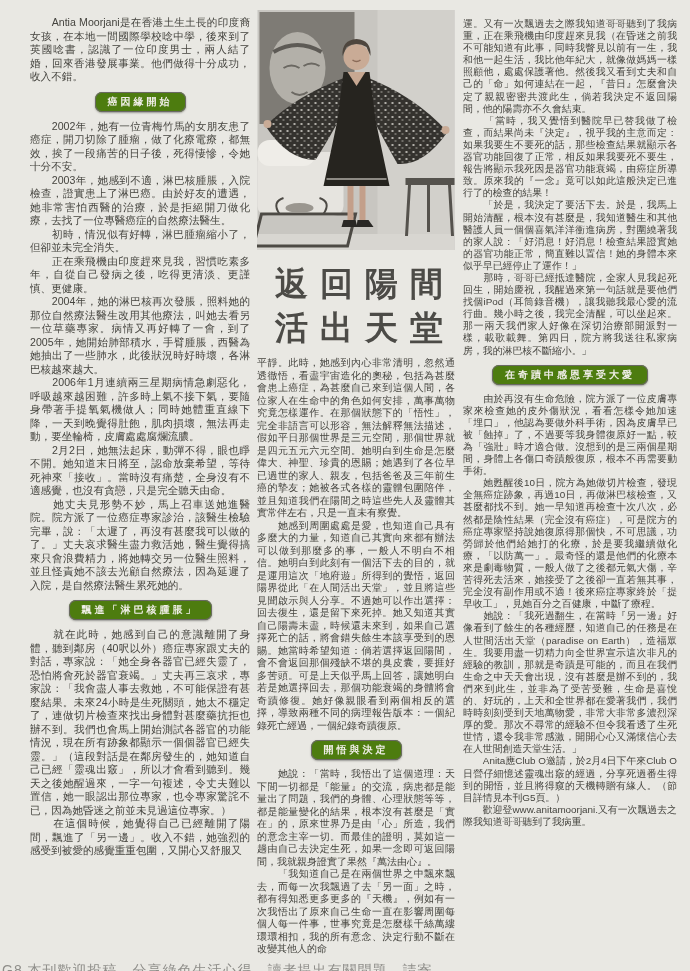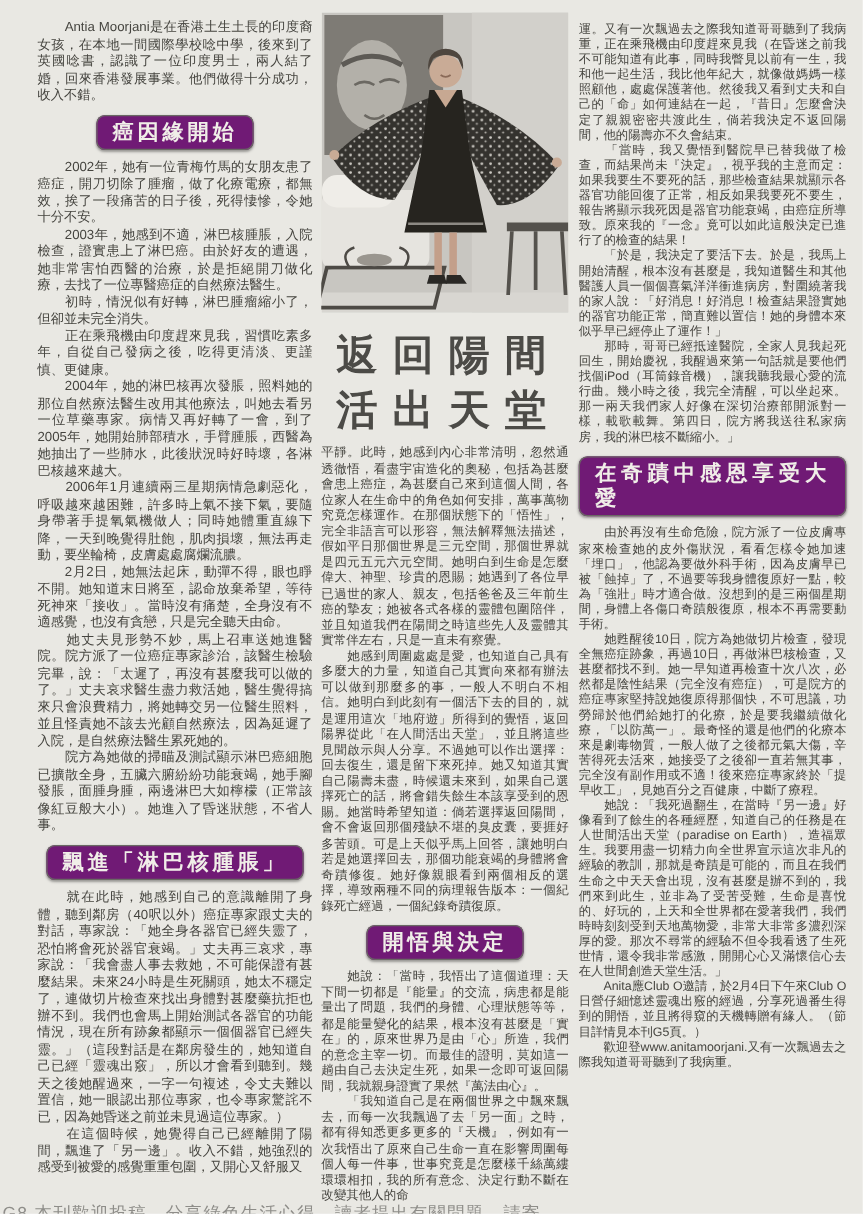--- a/index.html
+++ b/index.html
@@ -8,28 +8,28 @@
     background:#e9e8e3;
     font-family:"Liberation Sans","DejaVu Sans",sans-serif;
   }
   .col{position:absolute;color:#45443f;text-align:justify;}
   .col-left{left:30px;top:16px;width:220px;font-size:10.6px;line-height:13.5px;}
   .col-mid{left:257px;top:10px;width:198px;font-size:10px;line-height:12.5px;}
   .col-right{left:463px;top:18px;width:214px;font-size:9.9px;line-height:12.1px;}
   .para{margin:0;}
   .sec-head{
     display:block;width:fit-content;margin:8px auto;
-    background:#701a75;color:#f0eee8;font-weight:bold;
+    background:#4d7c0f;color:#f0eee8;font-weight:bold;
     border-radius:7px;padding:4px 13px;letter-spacing:3px;
-    font-size:17px;line-height:1.2;
+    font-size:10px;line-height:1.2;
     box-shadow:0 1px 2px rgba(0,0,0,.35), inset 0 0 0 1px #6a6964;
   }
   .photo{width:198px;height:240px;display:block;}
   .headline{
-    text-align:left;color:#4c4b47;font-weight:bold;
+    text-align:right;color:#4c4b47;font-weight:bold;
     font-size:33px;letter-spacing:12px;text-indent:12px;
     line-height:1.32;margin:12px 0 8px 0;
   }
   .footer{
     position:absolute;left:2px;bottom:-9px;width:100%;
     font-size:14px;color:#8e8d89;white-space:nowrap;letter-spacing:1px;
   }
 </style>
 </head>
 <body>
@@ -40,21 +40,20 @@
       <p class="para">　　Antia Moorjani是在香港土生土長的印度裔女孩，在本地一間國際學校唸中學，後來到了英國唸書，認識了一位印度男士，兩人結了婚，回來香港發展事業。他們做得十分成功，收入不錯。</p>
       <div class="sec-head">癌因緣開始</div>
       <p class="para">　　2002年，她有一位青梅竹馬的女朋友患了癌症，開刀切除了腫瘤，做了化療電療，都無效，挨了一段痛苦的日子後，死得悽慘，令她十分不安。</p>
       <p class="para">　　2003年，她感到不適，淋巴核腫脹，入院檢查，證實患上了淋巴癌。由於好友的遭遇，她非常害怕西醫的治療，於是拒絕開刀做化療，去找了一位專醫癌症的自然療法醫生。</p>
       <p class="para">　　初時，情況似有好轉，淋巴腫瘤縮小了，但卻並未完全消失。</p>
       <p class="para">　　正在乘飛機由印度趕來見我，習慣吃素多年，自從自己發病之後，吃得更清淡、更謹慎、更健康。</p>
       <p class="para">　　2004年，她的淋巴核再次發脹，照料她的那位自然療法醫生改用其他療法，叫她去看另一位草藥專家。病情又再好轉了一會，到了2005年，她開始肺部積水，手臂腫脹，西醫為她抽出了一些肺水，此後狀況時好時壞，各淋巴核越來越大。</p>
       <p class="para">　　2006年1月連續兩三星期病情急劇惡化，呼吸越來越困難，許多時上氣不接下氣，要隨身帶著手提氧氣機做人；同時她體重直線下降，一天到晚覺得肚飽，肌肉損壞，無法再走動，要坐輪椅，皮膚處處腐爛流膿。</p>
       <p class="para">　　2月2日，她無法起床，動彈不得，眼也睜不開。她知道末日將至，認命放棄希望，等待死神來「接收」。當時沒有痛楚，全身沒有不適感覺，也沒有貪戀，只是完全聽天由命。</p>
       <p class="para">　　她丈夫見形勢不妙，馬上召車送她進醫院。院方派了一位癌症專家診治，該醫生檢驗完畢，說：「太遲了，再沒有甚麼我可以做的了。」丈夫哀求醫生盡力救活她，醫生覺得搞來只會浪費精力，將她轉交另一位醫生照料，並且怪責她不該去光顧自然療法，因為延遲了入院，是自然療法醫生累死她的。</p>
-      <p class="para">　　院方為她做的掃瞄及測試顯示淋巴癌細胞已擴散全身，五臟六腑紛紛功能衰竭，她手腳發脹，面腫身腫，兩邊淋巴大如檸檬（正常該像紅豆般大小）。她進入了昏迷狀態，不省人事。</p>
       <div class="sec-head">飄進「淋巴核腫脹」</div>
       <p class="para">　　就在此時，她感到自己的意識離開了身體，聽到鄰房（40呎以外）癌症專家跟丈夫的對話，專家說：「她全身各器官已經失靈了，恐怕將會死於器官衰竭。」丈夫再三哀求，專家說：「我會盡人事去救她，不可能保證有甚麼結果。未來24小時是生死關頭，她太不穩定了，連做切片檢查來找出身體對甚麼藥抗拒也辦不到。我們也會馬上開始測試各器官的功能情況，現在所有跡象都顯示一個個器官已經失靈。」（這段對話是在鄰房發生的，她知道自己已經「靈魂出竅」，所以才會看到聽到。幾天之後她醒過來，一字一句複述，令丈夫難以置信，她一眼認出那位專家，也令專家驚詫不已，因為她昏迷之前並未見過這位專家。）</p>
       <p class="para">　　在這個時候，她覺得自己已經離開了陽間，飄進了「另一邊」。收入不錯，她強烈的感受到被愛的感覺重重包圍，又開心又舒服又</p>
     </div>
 
   <div class="col col-mid">
     <svg class="photo" viewBox="0 0 197 240" xmlns="http://www.w3.org/2000/svg">
       <defs>
         <pattern id="sp" width="7" height="7" patternUnits="userSpaceOnUse">
           <circle cx="2" cy="2" r="1.1" fill="#cfccc6"></circle>

